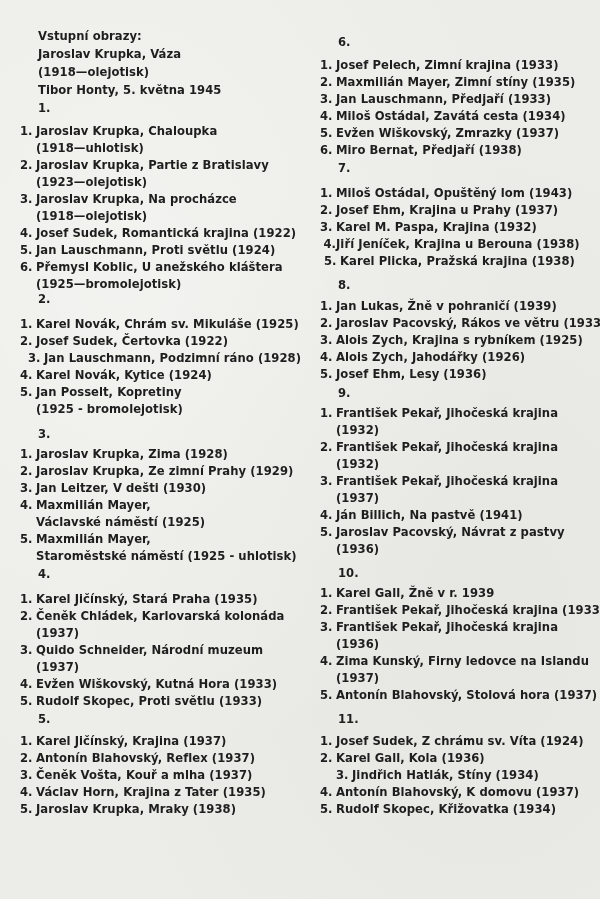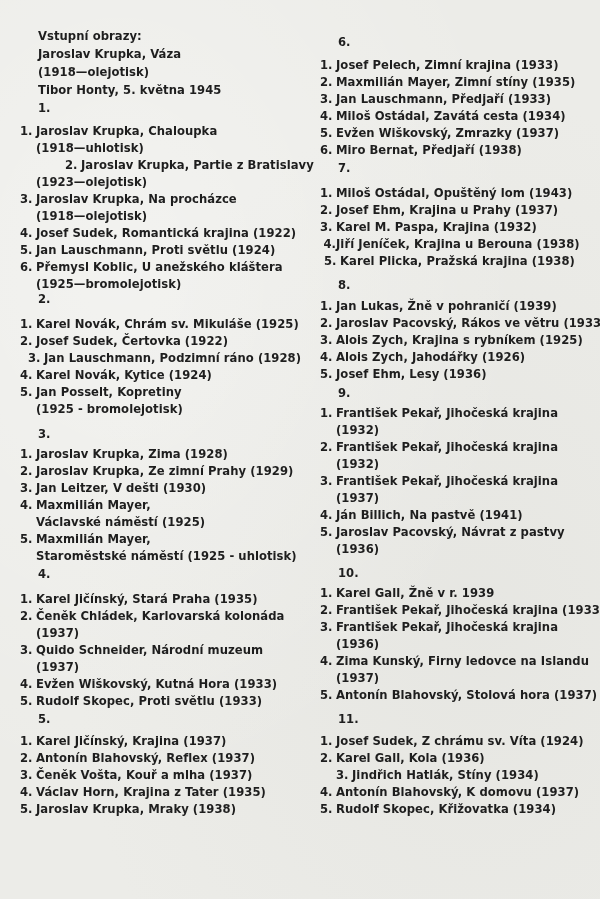--- a/index.html
+++ b/index.html
@@ -34,21 +34,21 @@
 
 <div class="page">
   <div class="col left">
       <div class="line intro" style="top: 28px; left: 18px; text-align: center;">Vstupní obrazy:</div>
       <div class="line intro" style="top: 46px; left: 18px;">Jaroslav Krupka, Váza</div>
       <div class="line intro" style="top: 64px; left: 18px;">(1918—olejotisk)</div>
       <div class="line intro" style="top: 82px; left: 18px;">Tibor Honty, 5. května 1945</div>
       <div class="line heading" style="top: 100px; left: 18px;">1.</div>
       <div class="line" style="top: 123px; left: 0px;"><span class="num">1.</span><span>Jaroslav Krupka, Chaloupka</span></div>
       <div class="line " style="top: 140px; left: 16px;">(1918—uhlotisk)</div>
-      <div class="line" style="top: 157px; left: 0px; margin-left: 45px;"><span class="num">2.</span><span>Jaroslav Krupka, Partie z Bratislavy</span></div>
+      <div class="line" style="top: 157px; left: 0px;"><span class="num">2.</span><span>Jaroslav Krupka, Partie z Bratislavy</span></div>
       <div class="line " style="top: 174px; left: 16px;">(1923—olejotisk)</div>
       <div class="line" style="top: 191px; left: 0px;"><span class="num">3.</span><span>Jaroslav Krupka, Na procházce</span></div>
       <div class="line " style="top: 208px; left: 16px;">(1918—olejotisk)</div>
       <div class="line" style="top: 225px; left: 0px;"><span class="num">4.</span><span>Josef Sudek, Romantická krajina (1922)</span></div>
       <div class="line" style="top: 242px; left: 0px;"><span class="num">5.</span><span>Jan Lauschmann, Proti světlu (1924)</span></div>
       <div class="line" style="top: 259px; left: 0px;"><span class="num">6.</span><span>Přemysl Koblic, U anežského kláštera</span></div>
       <div class="line " style="top: 276px; left: 16px; text-align: right;">(1925—bromolejotisk)</div>
       <div class="line heading" style="top: 291px; left: 18px;">2.</div>
       <div class="line" style="top: 316px; left: 0px;"><span class="num">1.</span><span>Karel Novák, Chrám sv. Mikuláše  (1925)</span></div>
       <div class="line" style="top: 333px; left: 0px;"><span class="num">2.</span><span>Josef Sudek, Čertovka (1922)</span></div>

